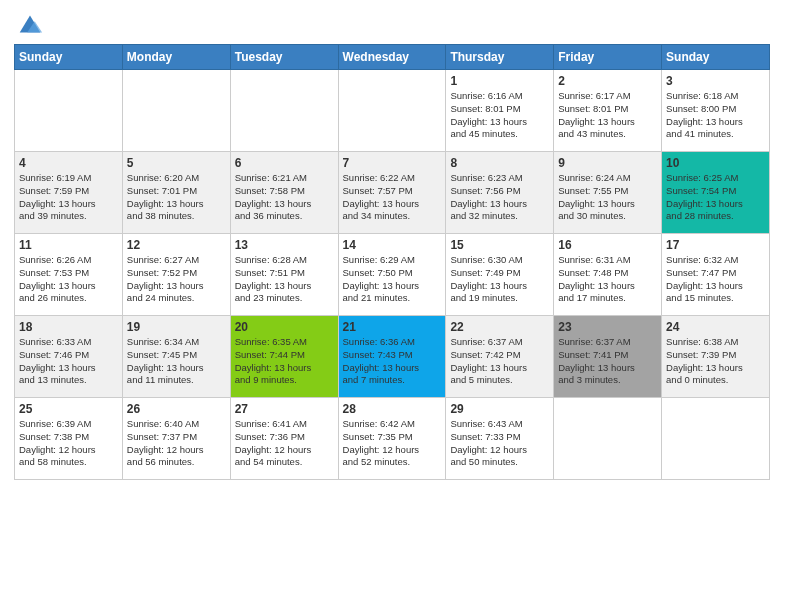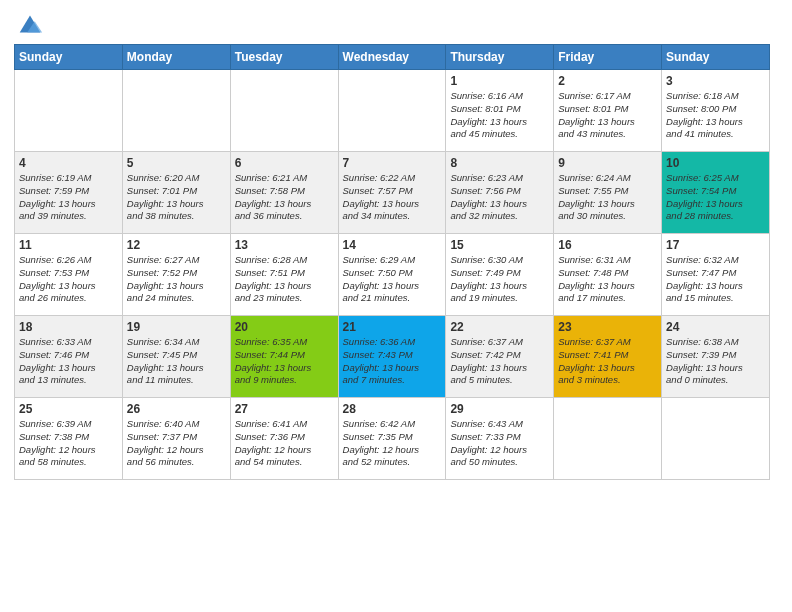--- a/index.html
+++ b/index.html
@@ -82,21 +82,20 @@
     .day-num {
       font-size: 12px;
       font-weight: bold;
       color: #333;
       margin-bottom: 2px;
     }
     .day-info {
       font-size: 9.5px;
       color: #333;
       line-height: 1.35;
-      font-style: italic;
     }
     .empty {
       background: #fff !important;
     }
   </style>
 </head>
 <body>
 
 <div class="page">
   <div class="header">
@@ -291,21 +290,21 @@
 Daylight: 13 hours
 and 7 minutes.</div>
           </td>
           <td style="background: rgb(240, 240, 240);">
             <div class="day-num">22</div>
             <div class="day-info" style="white-space: pre-line;">Sunrise: 6:37 AM
 Sunset: 7:42 PM
 Daylight: 13 hours
 and 5 minutes.</div>
           </td>
-          <td style="background: #eab308;">
+          <td style="background: #a3a3a3;">
             <div class="day-num">23</div>
             <div class="day-info" style="white-space: pre-line;">Sunrise: 6:37 AM
 Sunset: 7:41 PM
 Daylight: 13 hours
 and 3 minutes.</div>
           </td>
           <td style="background: rgb(240, 240, 240);">
             <div class="day-num">24</div>
             <div class="day-info" style="white-space: pre-line;">Sunrise: 6:38 AM
 Sunset: 7:39 PM

